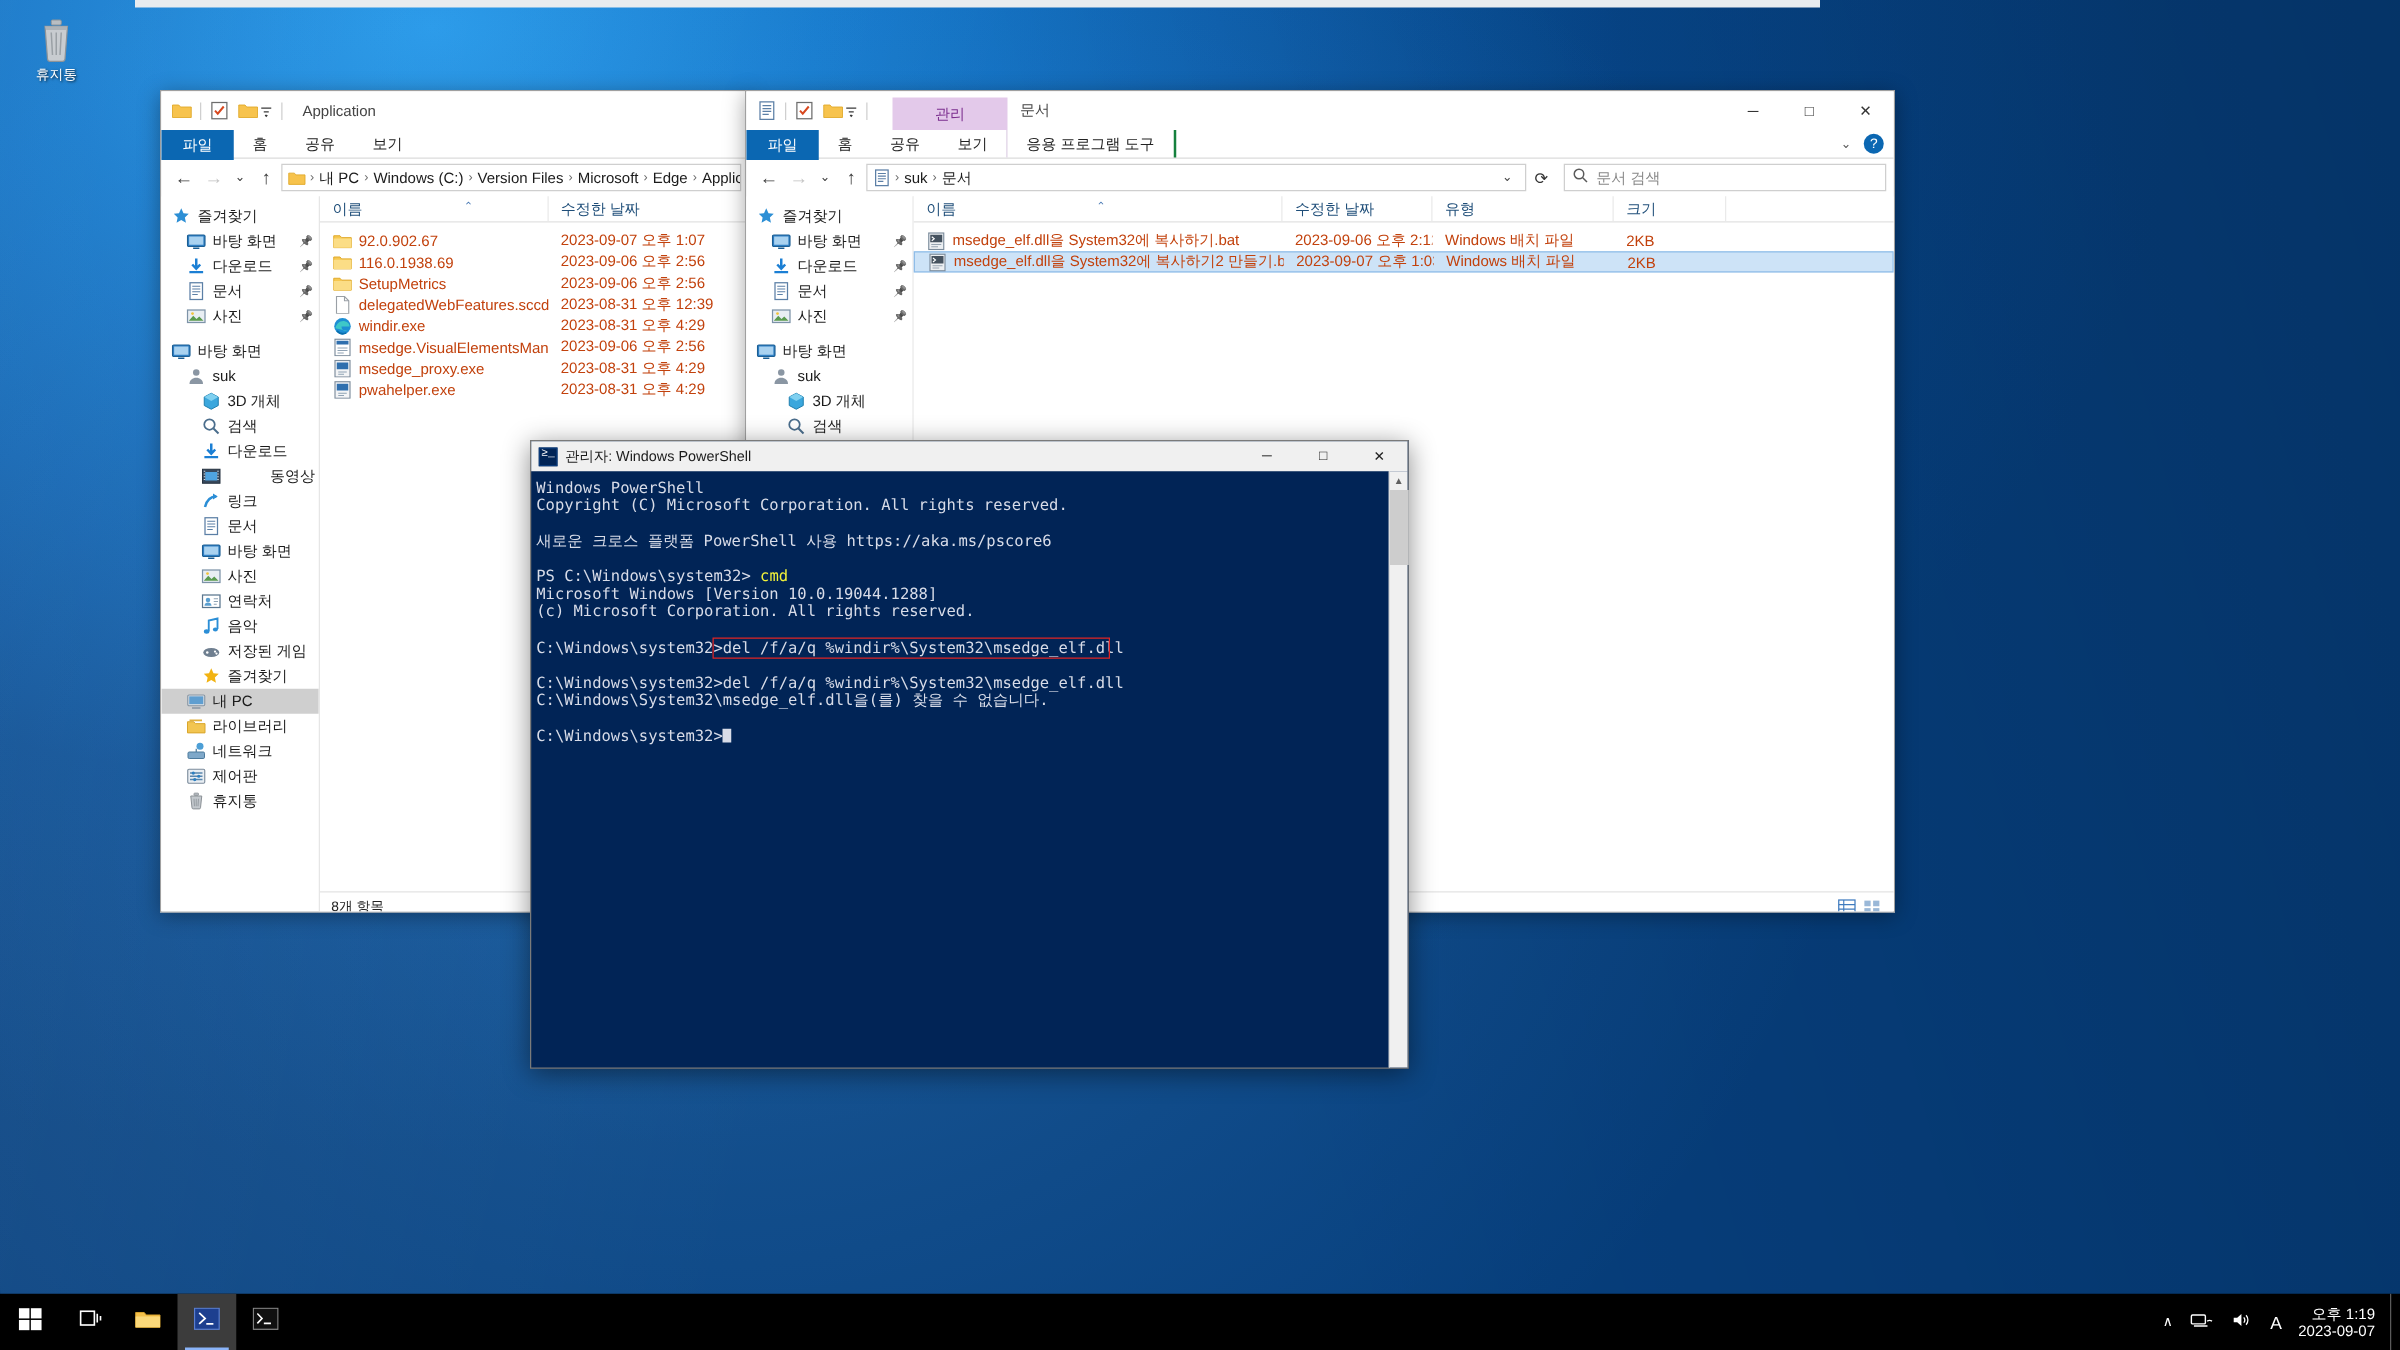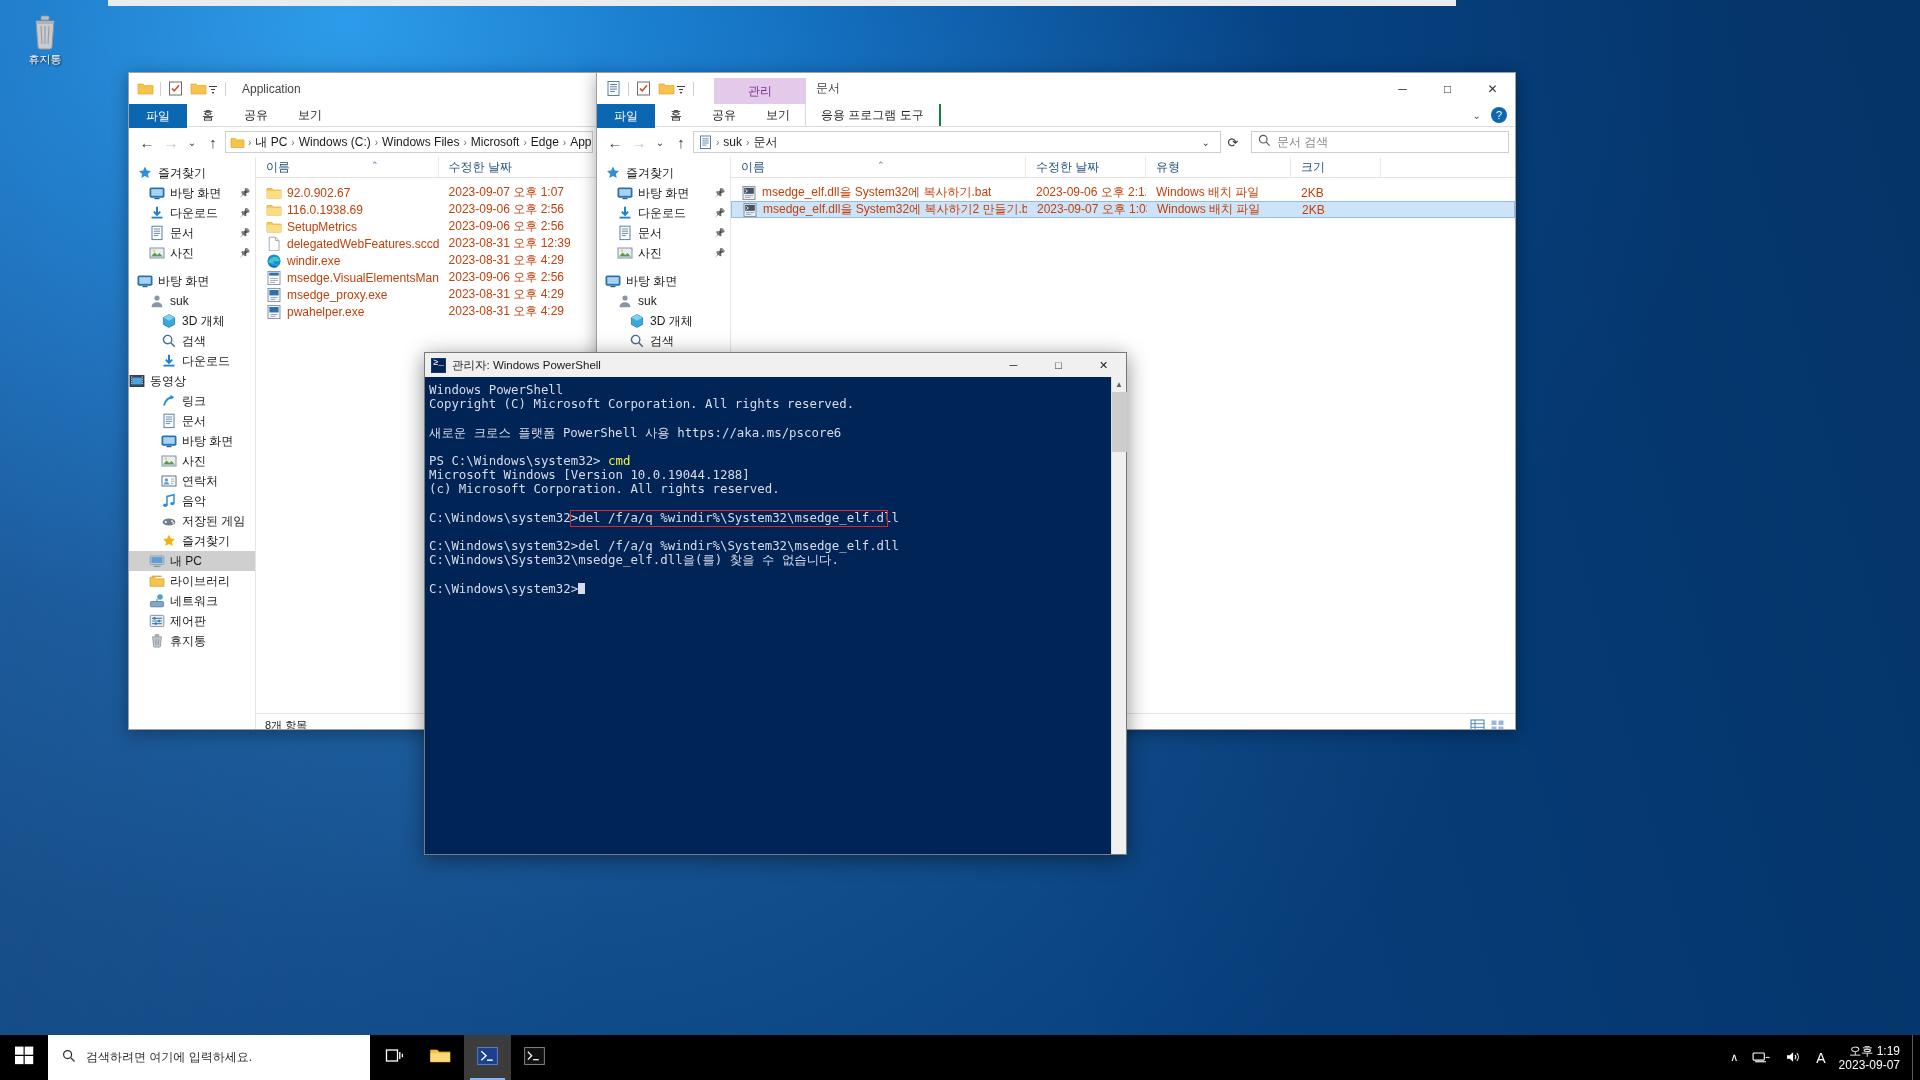--- a/index.html
+++ b/index.html
@@ -310,21 +310,21 @@
       <span class="crumb-ico">
         <svg viewBox="0 0 15 15" width="15" height="15">
             <path d="M1 3.5h4.5l1.2 1.4H14V12.5H1z" fill="#f7c34d" stroke="#e0a828" stroke-width=".7"></path>
           </svg>
       </span>
       <span class="sepc">›</span>
       <span class="crumb">내 PC</span>
       <span class="sepc">›</span>
       <span class="crumb">Windows (C:)</span>
       <span class="sepc">›</span>
-      <span class="crumb">Windows Files</span>
+      <span class="crumb">Version Files</span>
       <span class="sepc">›</span>
       <span class="crumb">Microsoft</span>
       <span class="sepc">›</span>
       <span class="crumb">Edge</span>
       <span class="sepc">›</span>
       <span class="crumb">Application</span>
     </div>
   </div>
 
   <div class="win-body" style="height:580px;">
@@ -399,21 +399,21 @@
             </svg></span>
           <span>검색</span>
         </div>
         <div class="nav-row" style="padding-left: 32px;">
           <span class="nav-ico"><svg viewBox="0 0 16 16" width="16" height="16">
               <path d="M8 1.8v7.4M4.8 6.6L8 9.9l3.2-3.3" stroke="#1b7fd4" stroke-width="2" fill="none"></path>
               <path d="M2.5 12.6h11" stroke="#1b7fd4" stroke-width="1.8"></path>
             </svg></span>
           <span>다운로드</span>
         </div>
-        <div class="nav-row" style="">
+        <div class="nav-row" style="padding-left: 32px; gap: 34px;">
           <span class="nav-ico"><svg viewBox="0 0 16 16" width="16" height="16">
               <rect x="1" y="2.4" width="14" height="11.2" fill="#38485c" stroke="#24303f" stroke-width=".8"></rect>
               <rect x="3.2" y="4.6" width="9.6" height="6.8" fill="#4fa3e0"></rect>
               <path d="M2 4h1.2M2 6.2h1.2M2 8.4h1.2M2 10.6h1.2M12.8 4H14M12.8 6.2H14M12.8 8.4H14M12.8 10.6H14" stroke="#cfd6de" stroke-width=".9"></path>
             </svg></span>
           <span>동영상</span>
         </div>
         <div class="nav-row" style="padding-left: 32px;">
           <span class="nav-ico"><svg viewBox="0 0 16 16" width="16" height="16">
               <path d="M3 12.6c1.5-6 5-8.4 9-8.4" fill="none" stroke="#2b8ed6" stroke-width="2"></path>
@@ -864,29 +864,20 @@
     <span>
       <svg viewBox="0 0 20 20" width="19" height="19">
         <rect x="0" y="0.6" width="9" height="8.6" fill="#fff"></rect>
         <rect x="10.2" y="0.6" width="9" height="8.6" fill="#fff"></rect>
         <rect x="0" y="10.5" width="9" height="8.6" fill="#fff"></rect>
         <rect x="10.2" y="10.5" width="9" height="8.6" fill="#fff"></rect>
       </svg>
     </span>
   </div>
 
-  <div class="tb-search">
-    <span>
-      <svg viewBox="0 0 15 15" width="14" height="14">
-          <circle cx="6" cy="6" r="4.3" fill="none" stroke="#2b2b2b" stroke-width="1.3"></circle>
-          <path d="M9.3 9.3 L13.4 13.4" stroke="#2b2b2b" stroke-width="1.3"></path>
-        </svg>
-    </span>
-    <span>검색하려면 여기에 입력하세요.</span>
-  </div>
 
   <div class="tb-btn">
     <span>
       <svg viewBox="0 0 22 18" width="22" height="18">
         <rect x="3.5" y="3" width="11" height="11" fill="none" stroke="#fff" stroke-width="1.3"></rect>
         <path d="M16.8 5v7M19.4 6.7v3.6" stroke="#fff" stroke-width="1.3"></path>
       </svg>
     </span>
   </div>
 

